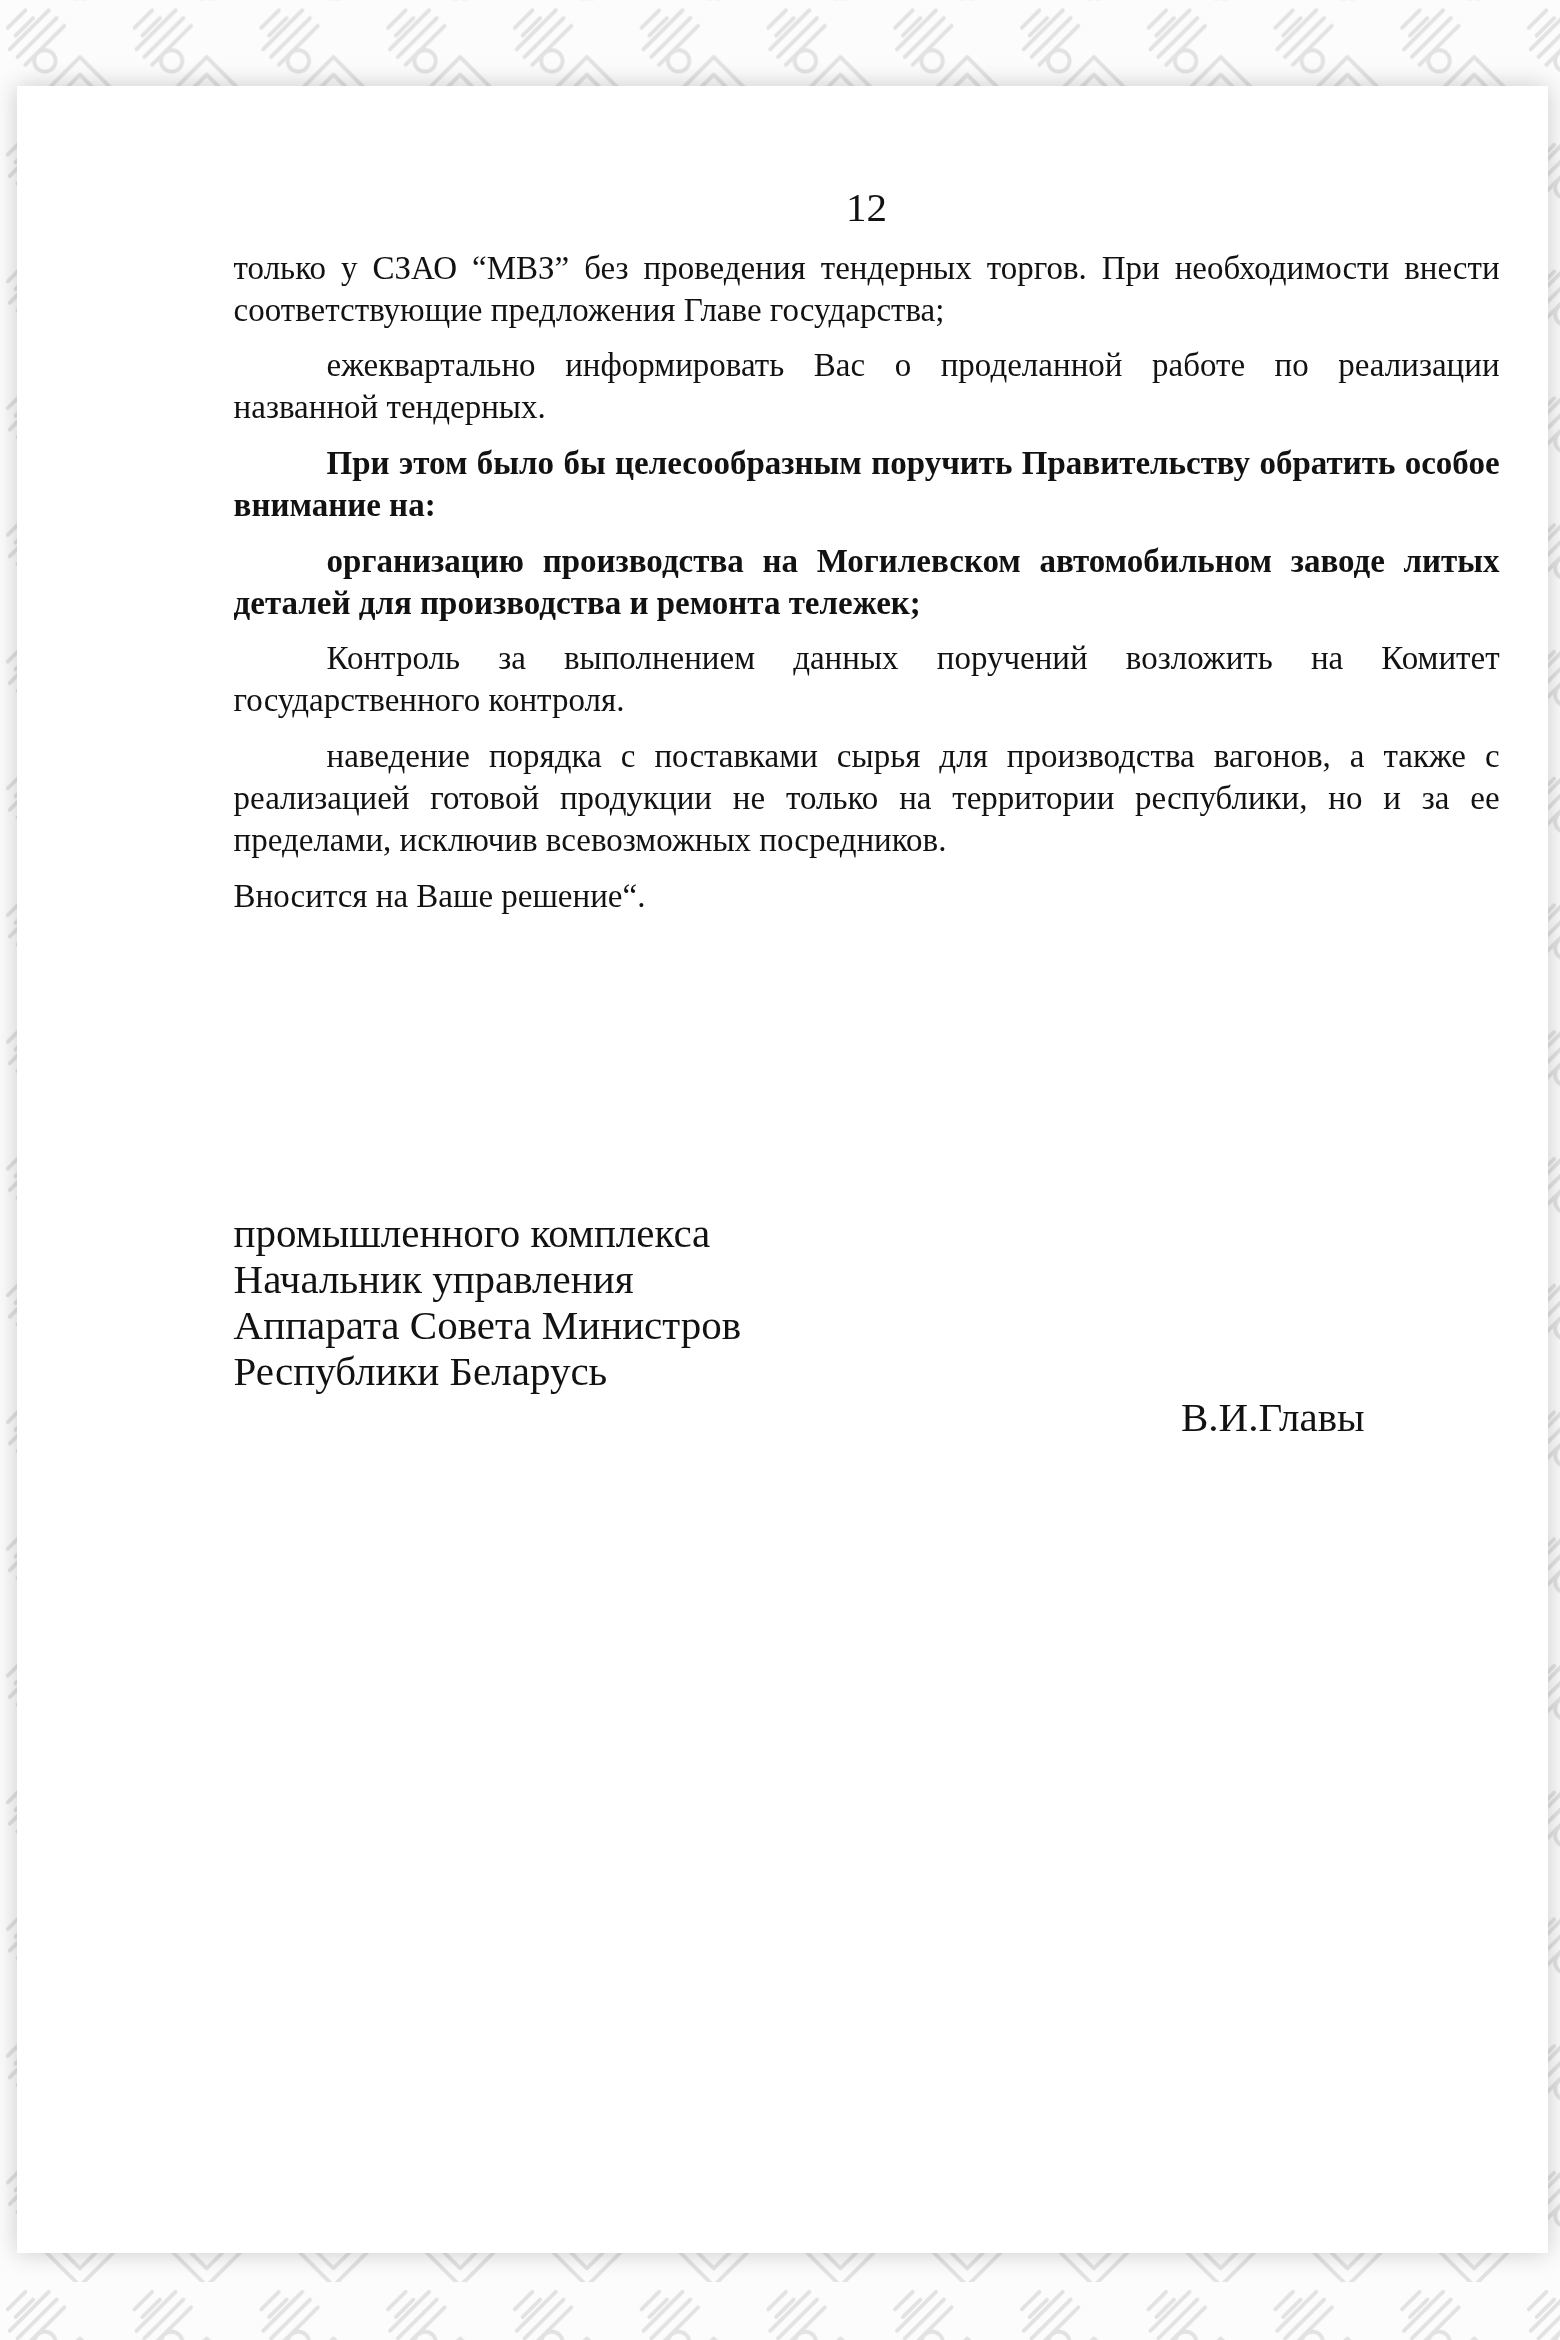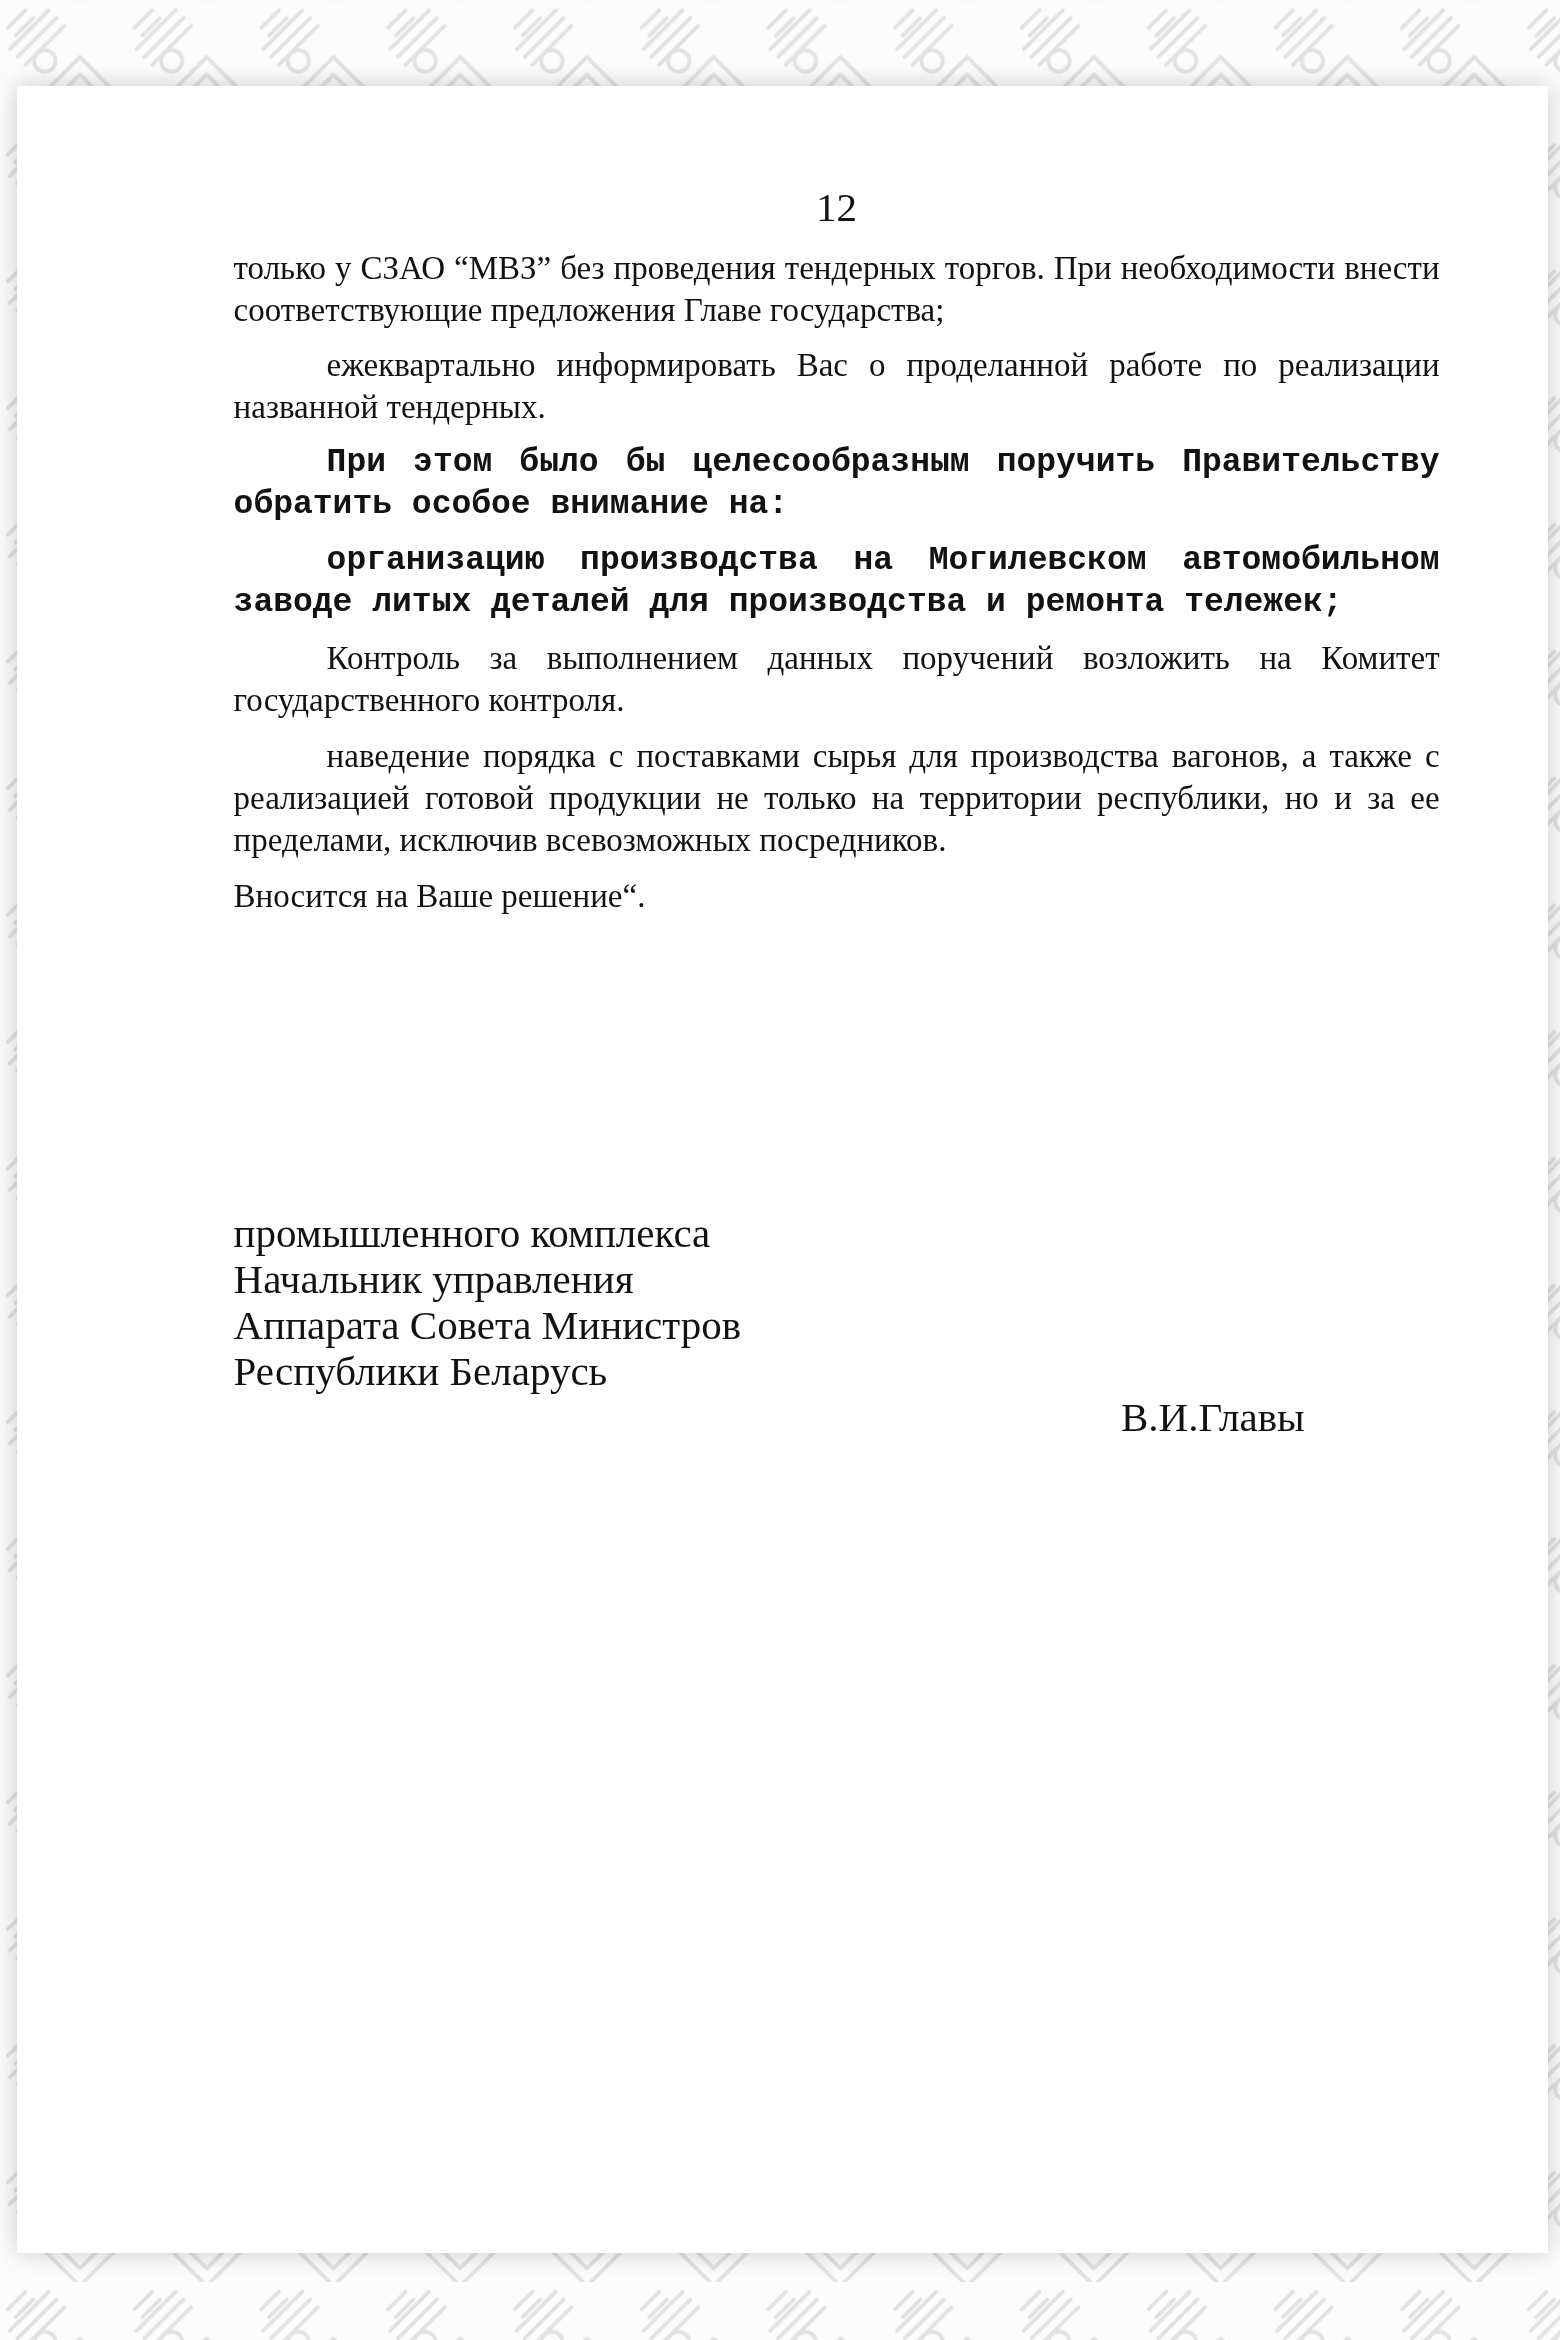--- a/index.html
+++ b/index.html
@@ -8,34 +8,34 @@
     background:#fcfcfc;
     font-family:"Liberation Serif","DejaVu Serif",serif;
     color:#121212;
   }
   .bg-svg{position:absolute;left:0;top:0;width:1560px;height:2341px;display:block;}
   .page{
     position:absolute;left:16.6px;top:86px;width:1531px;height:2167px;
     background:#ffffff;
     box-shadow:0 0 23.4px rgba(0,0,0,0.20);
     box-sizing:border-box;
-    padding:98px 108px 0 217px;
+    padding:98px 48px 0 217px;
   }
   .pagenum{
     text-align:center;
     font-size:41px;line-height:46px;
     margin:0 0 16.6px 0;
   }
   p.para{
     margin:13.7px 0 0 0;
     font-size:33px;line-height:42px;
     text-align:justify;
   }
   p.para.indent{text-indent:93px;}
-  p.para.bold{font-weight:bold;font-family:Liberation Mono, monospace;}
+  p.para.bold{font-weight:bold;}
   .signature{
     margin-top:293px;
     font-size:41px;line-height:46px;
   }
   .sig-line{white-space:nowrap;}
   .sig-row{display:flex;flex-direction:column;}
   .sig-name{margin-left:auto;margin-right:135px;white-space:nowrap;}
 </style>
 </head>
 <body>

